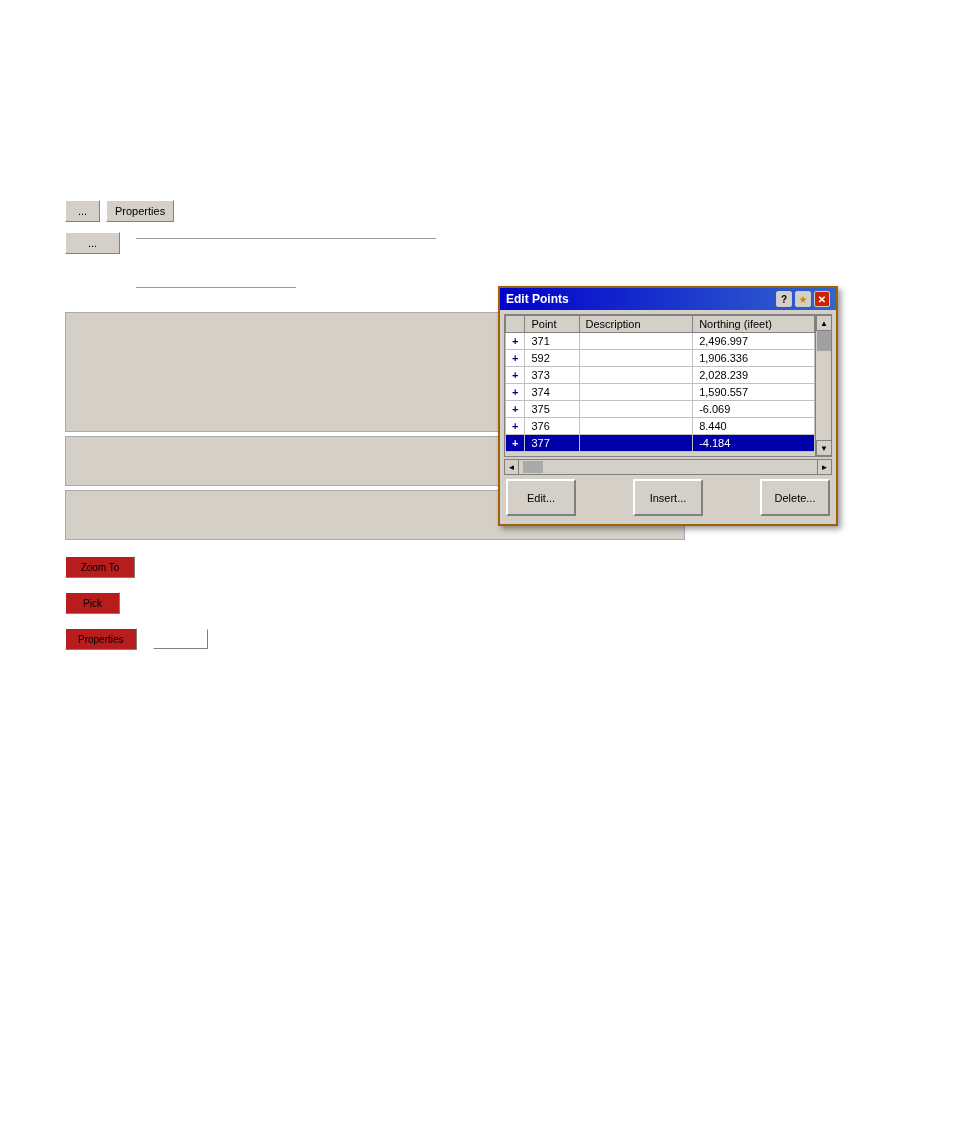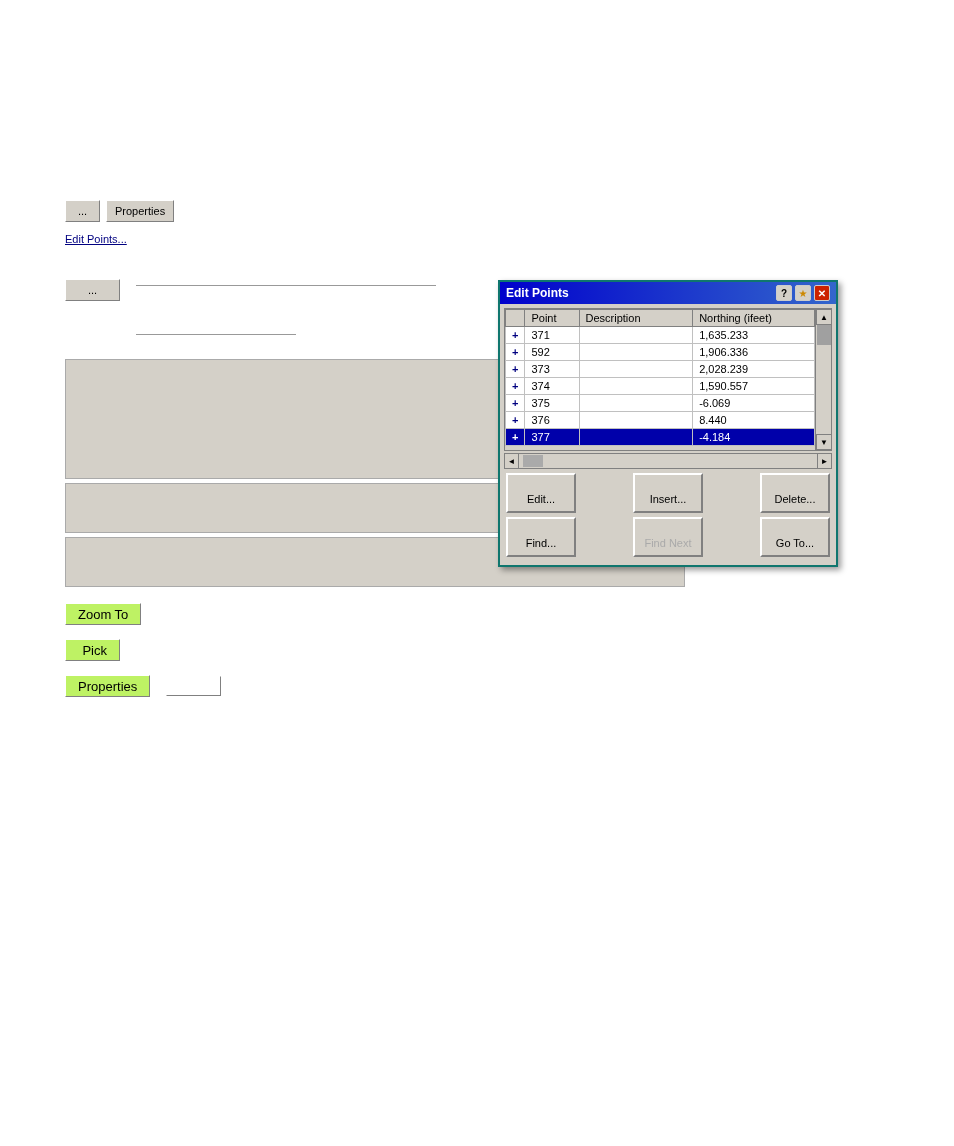--- a/index.html
+++ b/index.html
@@ -95,26 +95,26 @@
       margin-bottom: 12px;
     }
 
     
     .bottom-btn-row {
       margin-top: 14px;
       margin-bottom: 8px;
     }
 
     .btn-bottom {
-      background: #bef264;
+      background: #b91c1c;
       border: 1px solid #808080;
       border-top-color: #ffffff;
       border-left-color: #ffffff;
       padding: 2px 12px;
-      font-size: 13px;
+      font-size: 10px;
       cursor: pointer;
       height: 22px;
       min-width: 70px;
     }
 
     .small-input-box {
       border: 1px solid #808080;
       border-top-color: #ffffff;
       border-left-color: #ffffff;
       background: #ffffff;
@@ -127,22 +127,23 @@
     .dialog-overlay {
       position: absolute;
       top: 280px;
       left: 498px;
       z-index: 100;
     }
 
     .dialog {
       width: 340px;
       background: #d4d0c8;
-      border: 2px solid #0f766e;
+      border: 2px solid #a16207;
       box-shadow: 3px 3px 6px rgba(0,0,0,0.4);
+      margin-top: 6px;
     }
 
     .dialog-titlebar {
       background: linear-gradient(to right, #0000cc, #3366cc);
       color: white;
       padding: 3px 6px;
       display: flex;
       align-items: center;
       justify-content: space-between;
       height: 22px;
@@ -281,25 +282,25 @@
       padding: 0 2px;
     }
 
     .dialog-btn {
       background: #d4d0c8;
       border: 2px solid;
       border-top-color: #ffffff;
       border-left-color: #ffffff;
       border-bottom-color: #808080;
       border-right-color: #808080;
-      padding: 18px 8px;
+      padding: 4px 8px;
       font-size: 11px;
       cursor: pointer;
       min-width: 70px;
-      height: 24px;
+      height: 37px;
     }
 
     .dialog-btn:disabled, .dialog-btn-disabled {
       color: #aaa;
       cursor: default;
     }
 
     
     .table-container {
       display: flex;
@@ -348,23 +349,20 @@
 </head>
 <body>
 
 <div class="page-content">
 
   <div class="top-buttons">
     <button class="btn-small">...</button>
     <button class="btn-small">Properties</button>
   </div>
 
-  <div style="margin-bottom: 18px;">
-    <span class="underline-text">Edit Points...</span>
-  </div>
 
   <div style="display:flex; align-items:flex-start; gap:16px; margin-bottom: 20px;">
     <button class="btn-medium">...</button>
     <div style="display:flex; flex-direction:column; justify-content:center; margin-top:2px;">
       <hr class="h-line">
       <div style="height:40px;"></div>
       <hr class="h-line-short">
     </div>
   </div>
 
@@ -374,21 +372,21 @@
     <div class="gray-box-thin"></div>
     <div style="height:2px;"></div>
     <div class="gray-box-thin"></div>
   </div>
 
   <div style="margin-top: 16px;">
     <div class="bottom-btn-row">
       <button class="btn-bottom">Zoom To</button>
     </div>
     <div class="bottom-btn-row">
-      <button class="btn-bottom" style="min-width:55px;text-align:right;">Pick</button>
+      <button class="btn-bottom" style="min-width:55px;">Pick</button>
     </div>
     <div class="bottom-btn-row" style="display:flex; align-items:center; gap:16px;">
       <button class="btn-bottom">Properties</button>
       <div class="small-input-box"></div>
     </div>
   </div>
 
   <div class="dialog-overlay">
     <div class="dialog">
 
@@ -412,21 +410,21 @@
                   <th>Point</th>
                   <th>Description</th>
                   <th>Northing (ifeet)</th>
                 </tr>
               </thead>
               <tbody id="points-tbody">
               <tr>
                     <td class="plus-col">+</td>
                     <td>371</td>
                     <td style="min-width: 80px;"></td>
-                    <td>1,635.233</td>
+                    <td>2,496.997</td>
                   </tr>
                   <tr>
                     <td class="plus-col">+</td>
                     <td>592</td>
                     <td style="min-width: 80px;"></td>
                     <td>1,906.336</td>
                   </tr>
                   <tr>
                     <td class="plus-col">+</td>
                     <td>373</td>
@@ -474,23 +472,18 @@
           <div class="h-scrollbar-thumb"></div>
           <div class="h-scrollbar-right">►</div>
         </div>
 
         <div class="dialog-btn-row">
           <button class="dialog-btn">Edit...</button>
           <button class="dialog-btn">Insert...</button>
           <button class="dialog-btn">Delete...</button>
         </div>
 
-        <div class="dialog-btn-row">
-          <button class="dialog-btn">Find...</button>
-          <button class="dialog-btn dialog-btn-disabled" disabled="">Find Next</button>
-          <button class="dialog-btn">Go To...</button>
-        </div>
 
       </div>
     </div>
   </div>
 
 </div>
 
 </body></html>

